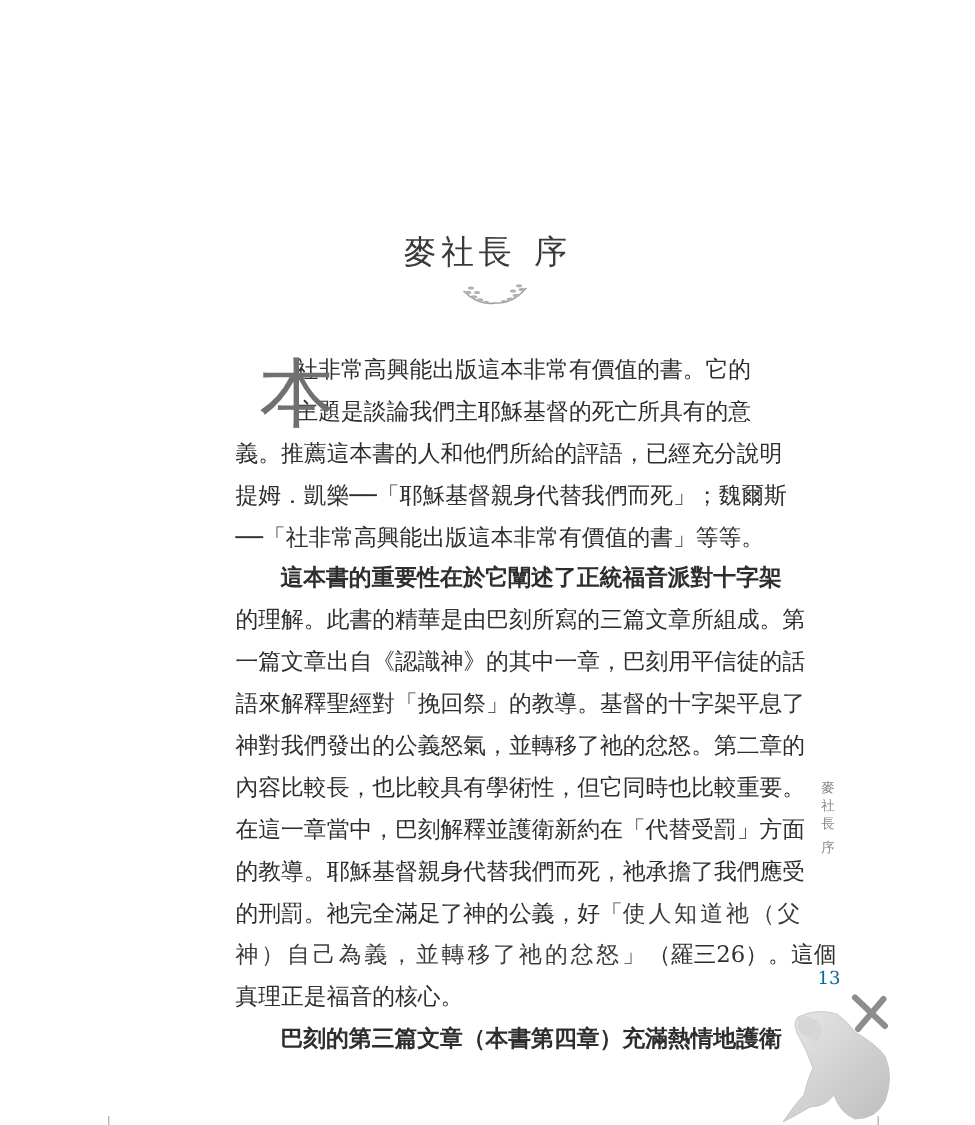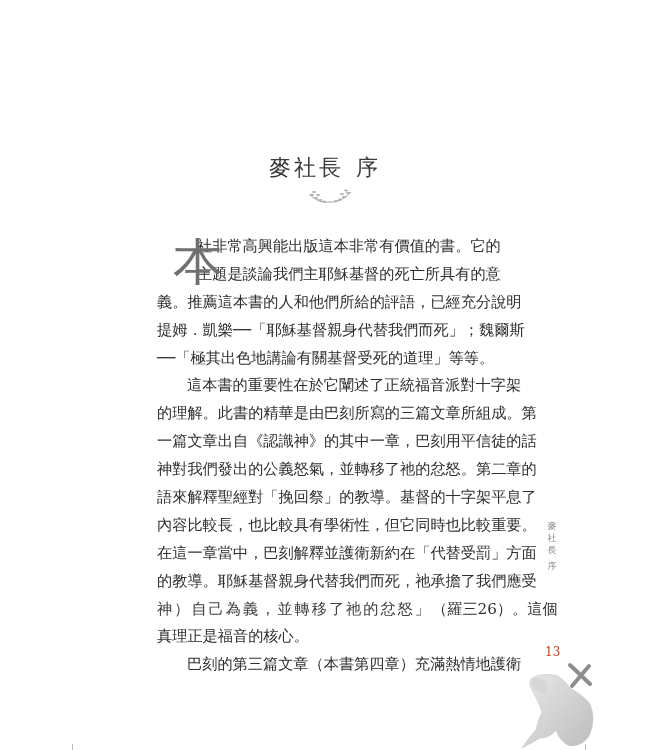--- a/index.html
+++ b/index.html
@@ -10,30 +10,30 @@
   .title { position: absolute; left: 0; width: 650px; top: 153px; text-align: center;
            font-size: 22px; letter-spacing: 3px; color: #3a3a3a; font-weight: normal; }
   .title .gap { display: inline-block; width: 12px; }
 
   .laurel { position: absolute; left: 305px; top: 188px; width: 50px; height: 18px; }
 
   .body-text { position: absolute; left: 157px; top: 233px; width: 340px;
                font-size: 15.2px; line-height: 27.9px; color: #2e2e2e; }
   .line { white-space: nowrap; height: 27.9px; display: block; overflow: visible; }
   .indent-cap { padding-left: 40px; }
-  .indent-par { padding-left: 30px; }
+  .indent-par { padding-left: 30px; font-weight: bold; }
   .dropcap { position: absolute; left: 16px; top: 4px; font-size: 50px; line-height: 50px;
              color: #707070; font-family: "DejaVu Serif", serif; font-weight: normal; }
   .kai { letter-spacing: 2px; color: #3c3c3c; }
 
   .side-tab { position: absolute; left: 545px; top: 520px; width: 14px;
               font-size: 9px; line-height: 12px; color: #8a8a8a; text-align: center; }
   .side-tab span { display: block; }
 
-  .page-num { position: absolute; left: 545px; top: 645px; font-size: 12px; color: #c2410c; }
+  .page-num { position: absolute; left: 545px; top: 645px; font-size: 12px; color: #0369a1; }
 
   .lamb { position: absolute; left: 510px; top: 660px; width: 110px; height: 90px; }
 
   .crop-mark { position: absolute; top: 744px; width: 1px; height: 6px; background: #bbb; }
 </style>
 </head>
 <body>
 
 <div class="page">
 
@@ -62,30 +62,31 @@
     </g>
   </svg>
 
   <div class="body-text">
     <span class="dropcap">本</span>
 
     <span class="line indent-cap">社非常高興能出版這本非常有價值的書。它的</span>
     <span class="line indent-cap">主題是談論我們主耶穌基督的死亡所具有的意</span>
     <span class="line">義。推薦這本書的人和他們所給的評語，已經充分說明</span>
     <span class="line">提姆．凱樂──「耶穌基督親身代替我們而死」；魏爾斯</span>
-    <span class="line">──「極其出色地講論有關基督受死的道理」等等。</span>
+    <span class="line">──「社非常高興能出版這本非常有價值的書」等等。</span>
 
     <span class="line indent-par">這本書的重要性在於它闡述了正統福音派對十字架</span>
     <span class="line">的理解。此書的精華是由巴刻所寫的三篇文章所組成。第</span>
     <span class="line">一篇文章出自《認識神》的其中一章，巴刻用平信徒的話</span>
+    <span class="line">語來解釋聖經對「挽回祭」的教導。基督的十字架平息了</span>
     <span class="line">神對我們發出的公義怒氣，並轉移了祂的忿怒。第二章的</span>
-    <span class="line">語來解釋聖經對「挽回祭」的教導。基督的十字架平息了</span>
     <span class="line">內容比較長，也比較具有學術性，但它同時也比較重要。</span>
     <span class="line">在這一章當中，巴刻解釋並護衛新約在「代替受罰」方面</span>
     <span class="line">的教導。耶穌基督親身代替我們而死，祂承擔了我們應受</span>
+    <span class="line"><span>的刑罰。祂完全滿足了神的公義，好「</span><span class="kai">使人知道祂（父</span></span>
     <span class="line"><span class="kai">神）自己為義，並轉移了祂的忿怒」</span><span>（羅三26）。這個</span></span>
     <span class="line">真理正是福音的核心。</span>
 
     <span class="line indent-par">巴刻的第三篇文章（本書第四章）充滿熱情地護衛</span>
   </div>
 
   <div class="side-tab">
     <span>麥</span>
     <span>社</span>
     <span>長</span>

